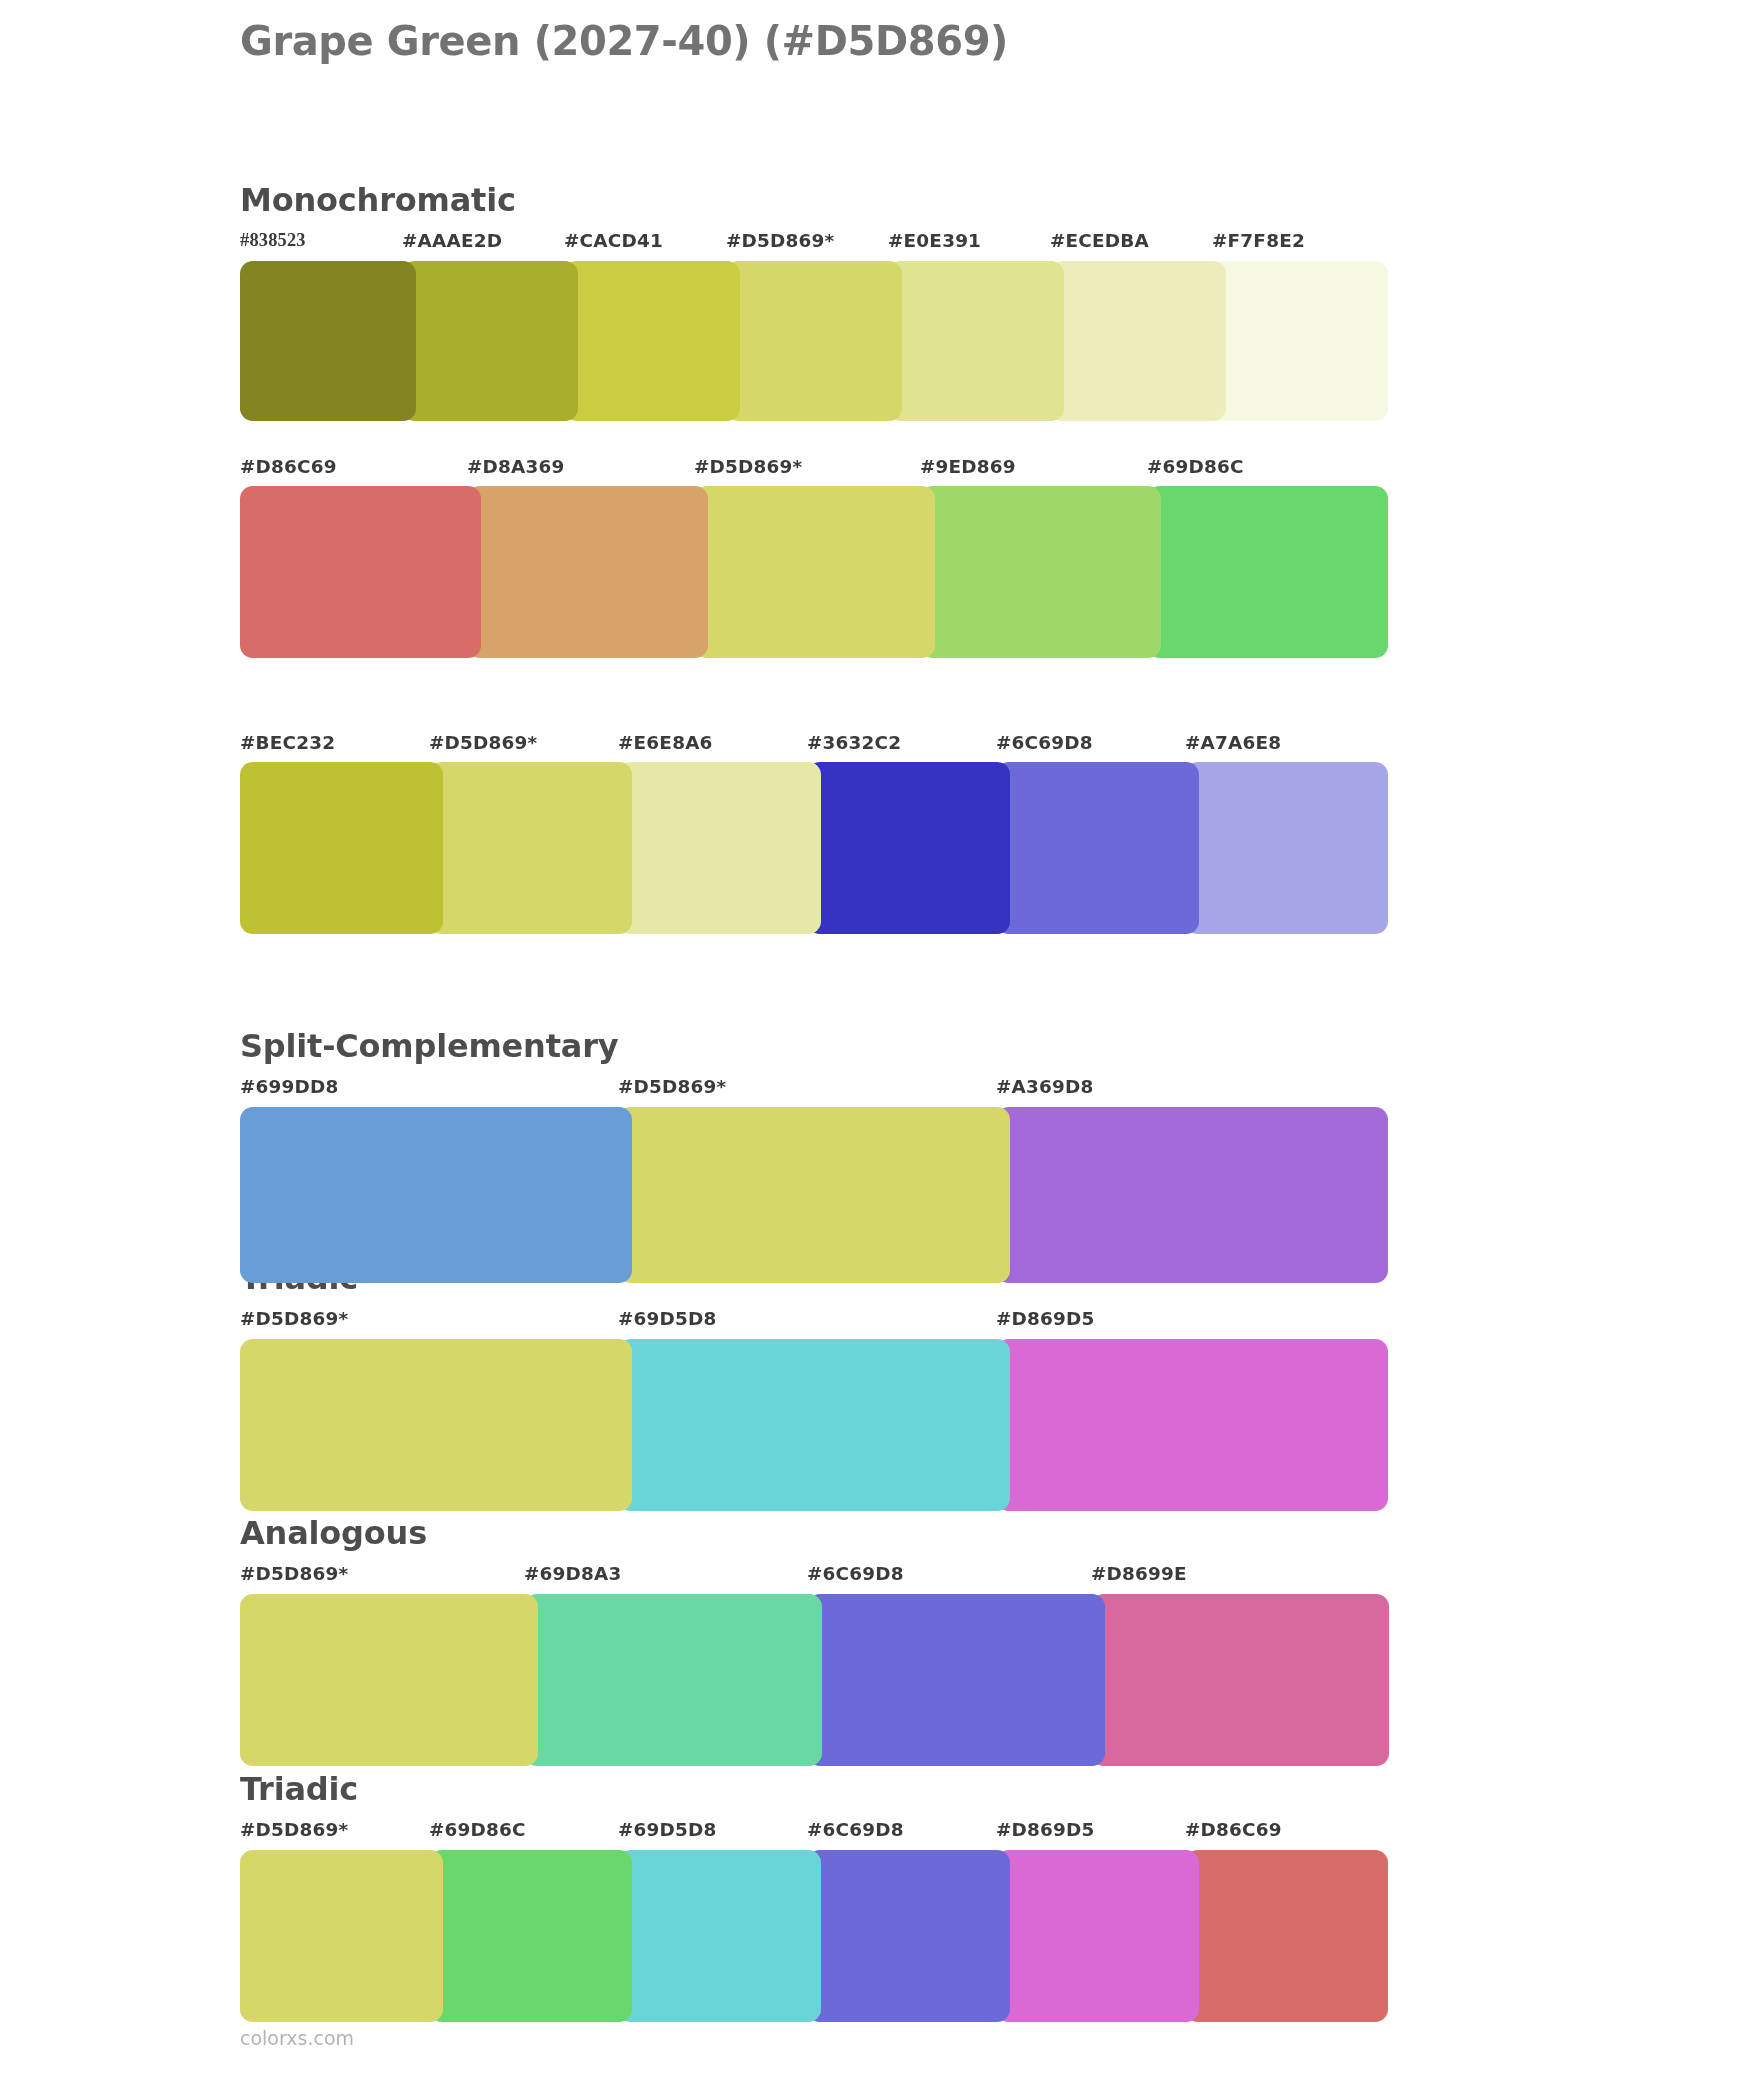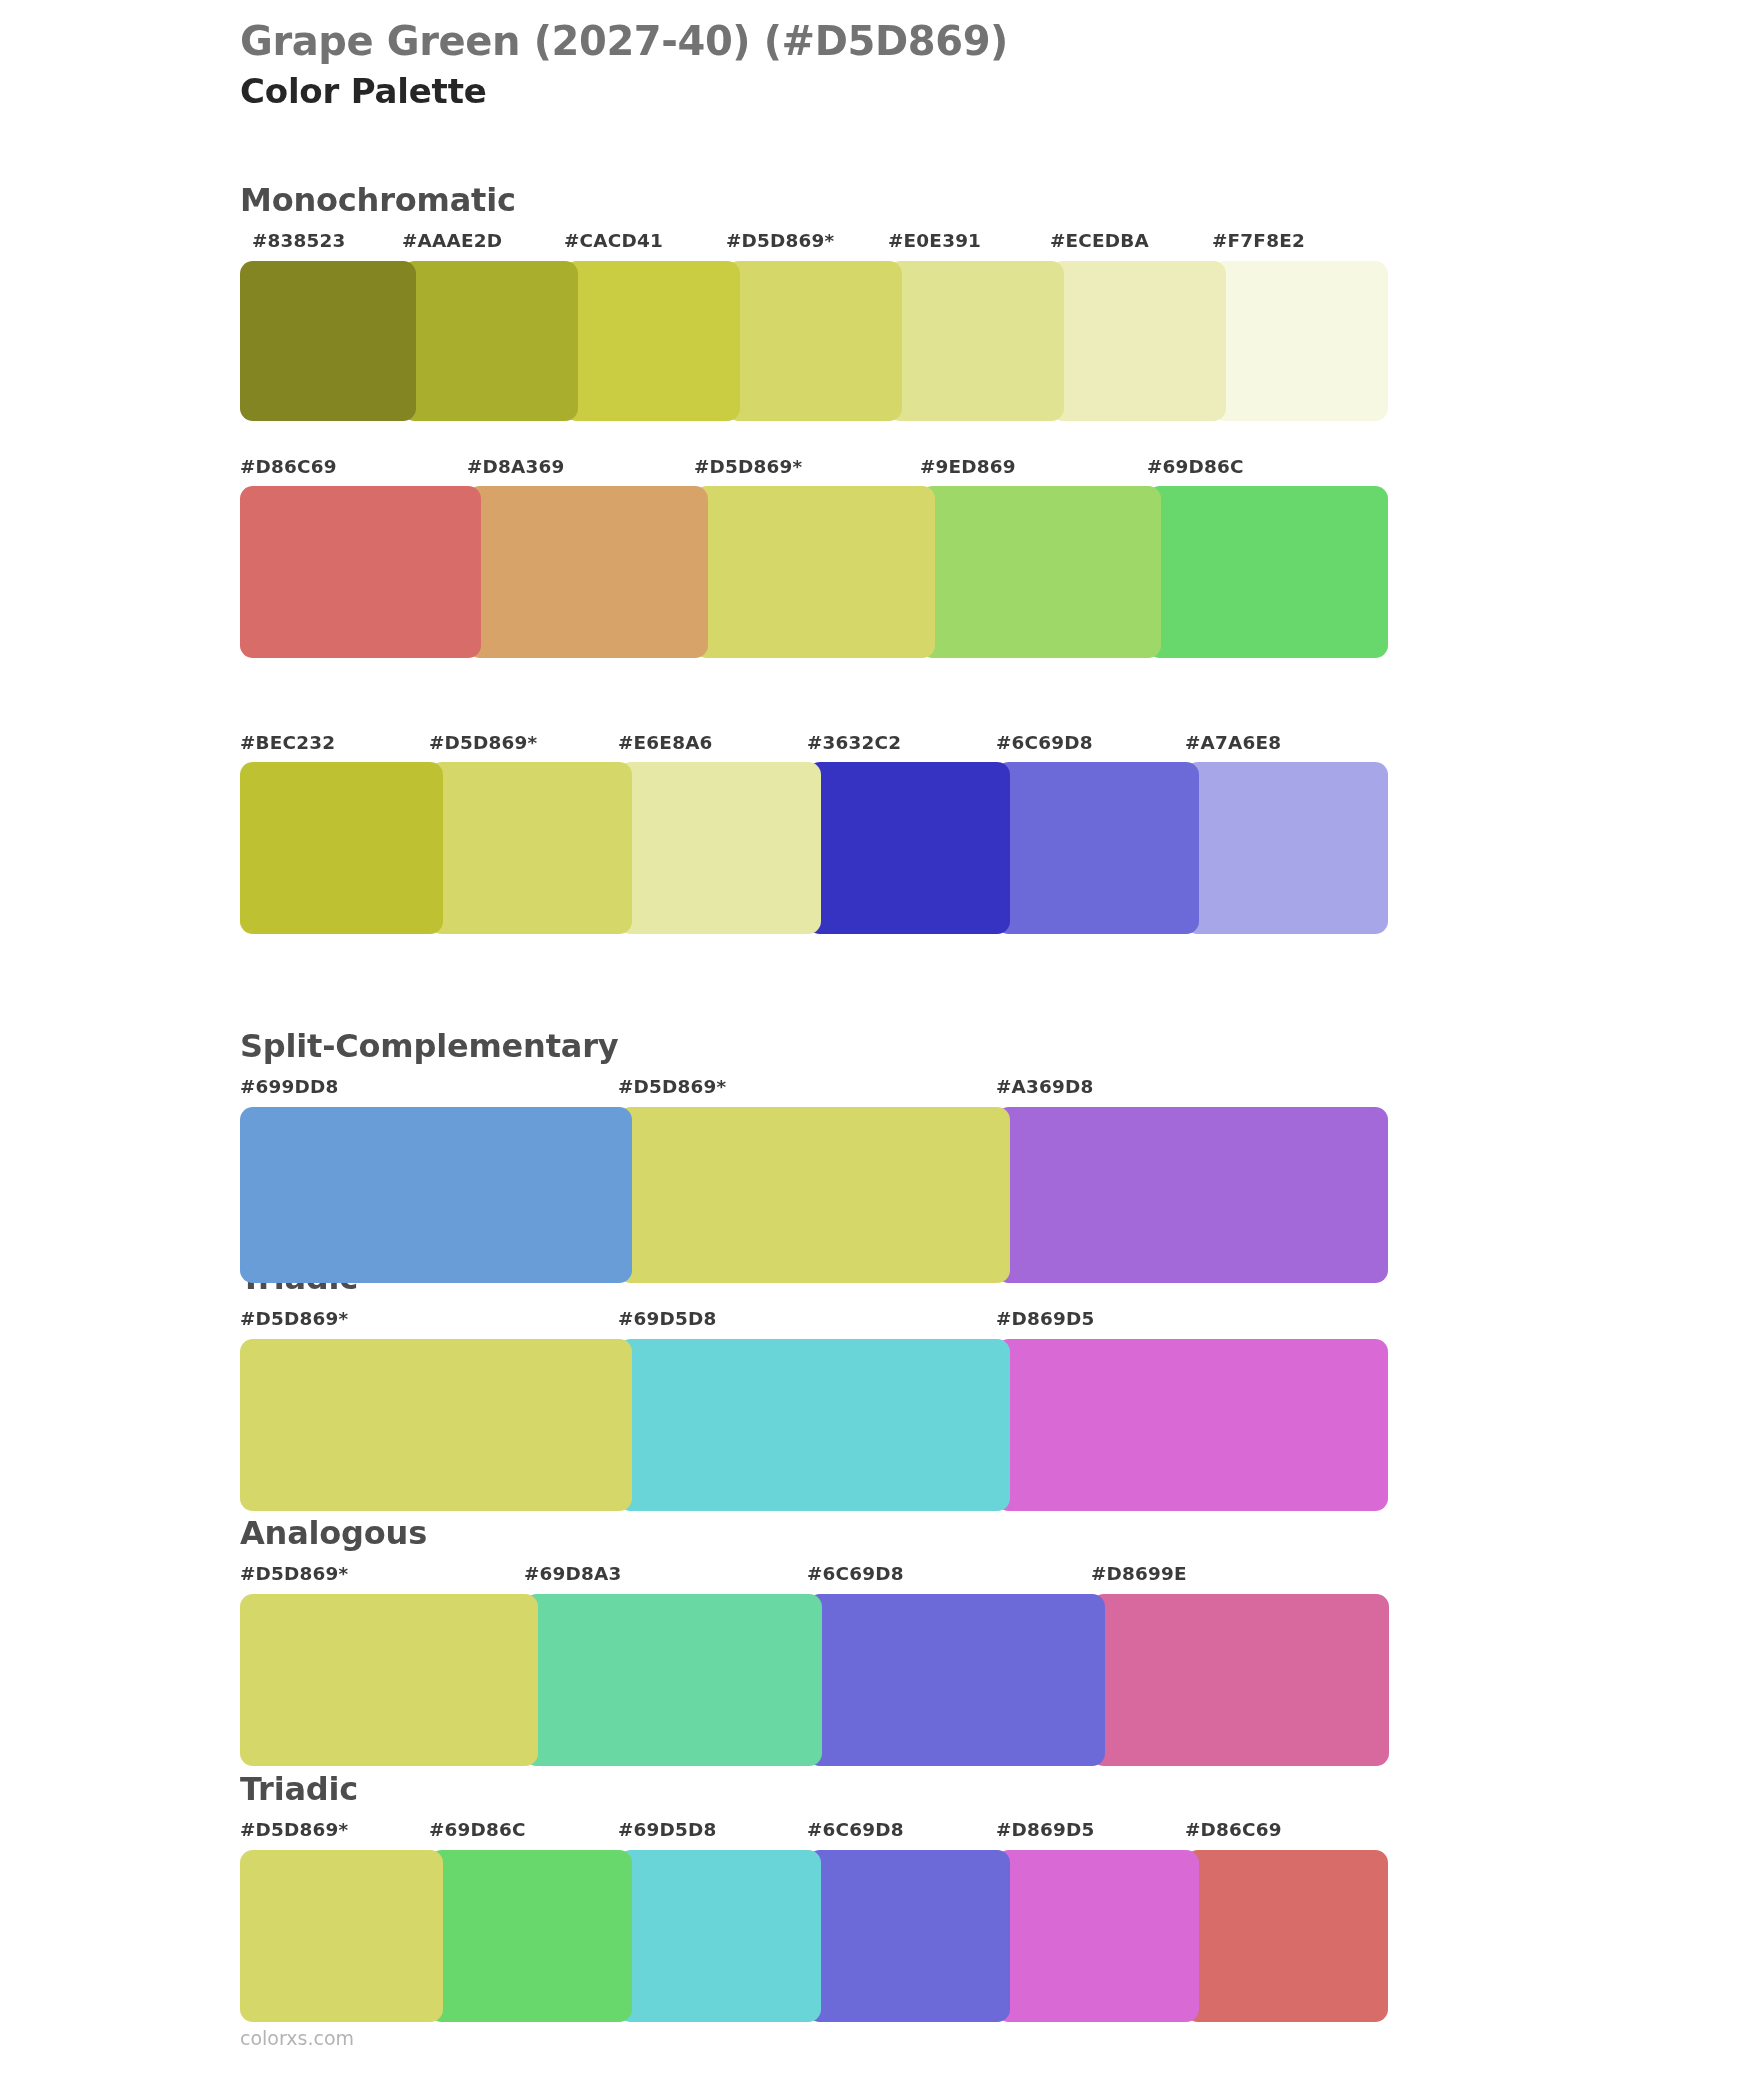--- a/index.html
+++ b/index.html
@@ -107,28 +107,27 @@
     white-space: nowrap;
   }
 </style>
 </head>
 <body>
 
 <div class="page">
 
   <div class="header">
     <h1 class="page-title">Grape Green (2027-40) (#D5D869)</h1>
-    <h2 class="page-subtitle">Color Palette</h2>
   </div>
 
   <div class="sections" id="sections-root">
       <div class="section" style="top: 184px;">
         <h3 class="section-title">Monochromatic</h3>
         <div class="labels-row">
-          <div class="swatch-label" style="left: 12px;">#838523</div>
+          <div class="swatch-label" style="left: 0px; font-family: Liberation Serif, serif;">#838523</div>
           <div class="swatch-label" style="left: 162px;">#AAAE2D</div>
           <div class="swatch-label" style="left: 324px;">#CACD41</div>
           <div class="swatch-label" style="left: 486px;">#D5D869*</div>
           <div class="swatch-label" style="left: 648px; text-align: center;">#E0E391</div>
           <div class="swatch-label" style="left: 810px;">#ECEDBA</div>
           <div class="swatch-label" style="left: 972px;">#F7F8E2</div>
         </div>
         <div class="swatch-row" style="height: 160px;">
           <div class="swatch" style="left: 0px; width: 176px; height: 160px; background: rgb(131, 133, 35); z-index: 7;"></div>
           <div class="swatch" style="left: 162px; width: 176px; height: 160px; background: rgb(170, 174, 45); z-index: 6;"></div>

